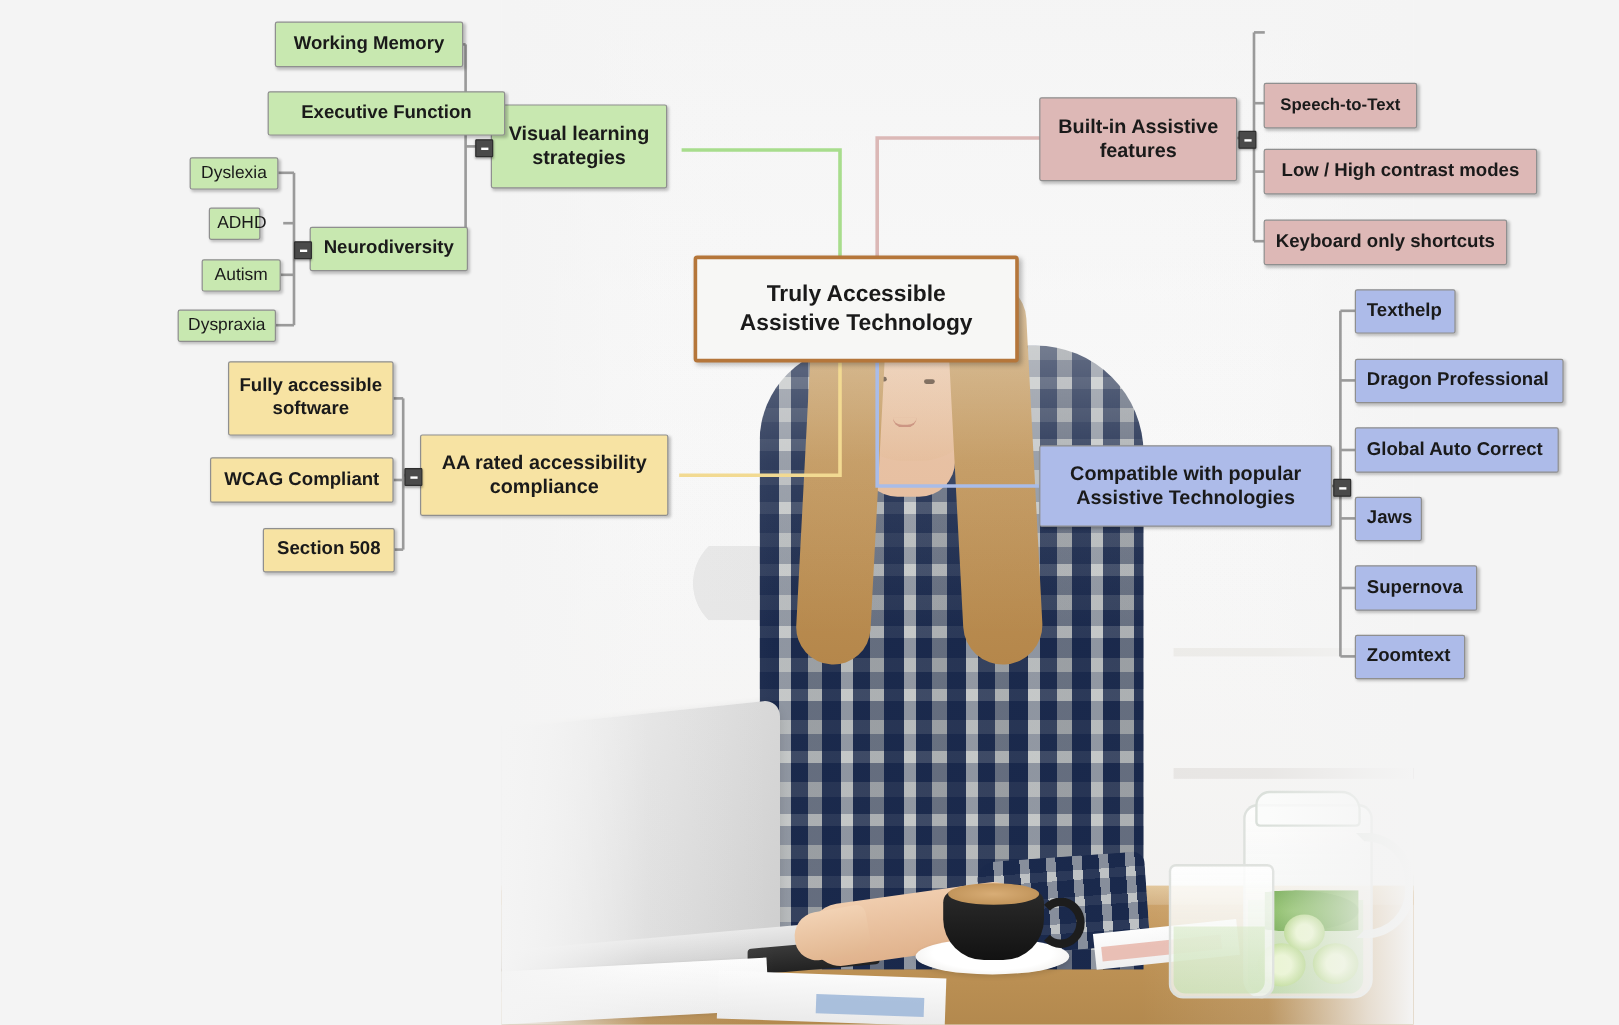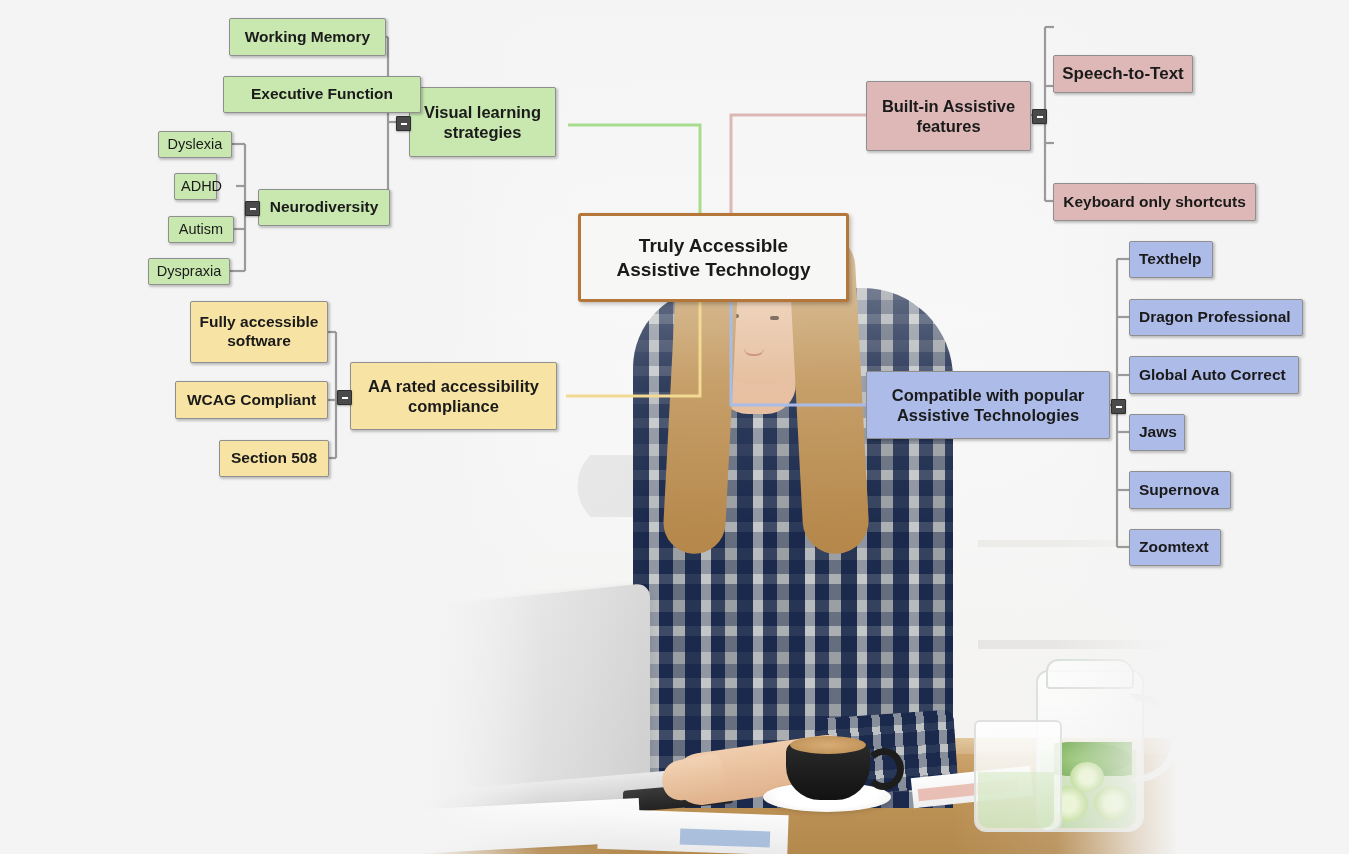--- a/index.html
+++ b/index.html
@@ -322,22 +322,25 @@
   <div class="node pink t-center" style="left:866px;top:81px;width:165px;height:70px;font-size:16.5px;padding:0 8px;">
     <span class="lbl bold">
       <span>Built-in Assistive</span><br>
       <span>features</span>
     </span>
   </div>
   <div class="collapse" style="left:1032px;top:109px;">
       <i></i>
     </div>
 
-  <div class="node pink t-center" style="left:1053px;top:55px;width:140px;height:38px;font-size:17px;padding:0 8px;">
+  <div class="node pink t-center" style="left:1053px;top:69px;width:128px;height:38px;font-size:14px;padding:0 8px;">
     <span class="lbl bold">Speech-to-Text</span>
+  </div>
+  <div class="node pink t-center" style="left:1053px;top:124px;width:228px;height:38px;font-size:15.5px;padding:0 8px;">
+    <span class="lbl bold">Low / High contrast modes</span>
   </div>
   <div class="node pink t-center" style="left:1053px;top:183px;width:203px;height:38px;font-size:15.5px;padding:0 8px;">
     <span class="lbl bold">Keyboard only shortcuts</span>
   </div>
 
   <div class="node blue t-center" style="left:866px;top:371px;width:244px;height:68px;font-size:16.5px;padding:0 8px;">
     <span class="lbl bold">
       <span>Compatible with popular</span><br>
       <span>Assistive Technologies</span>
     </span>

